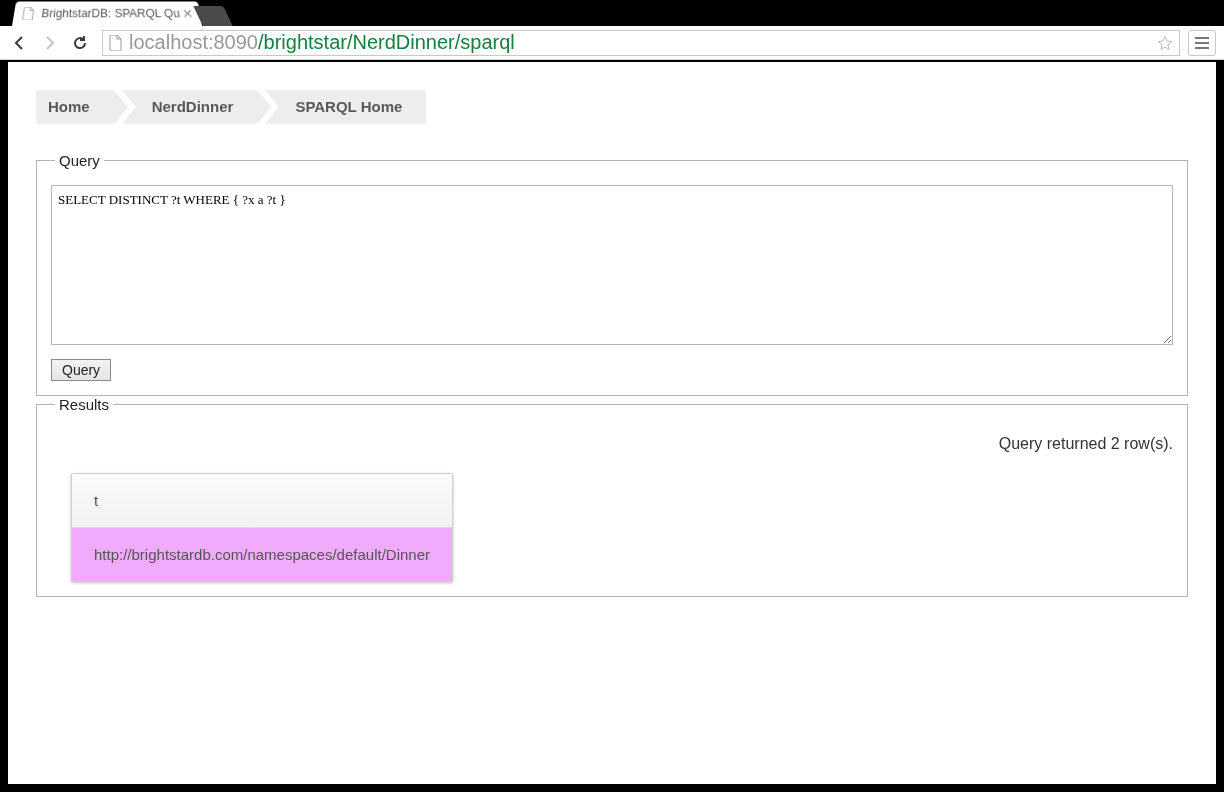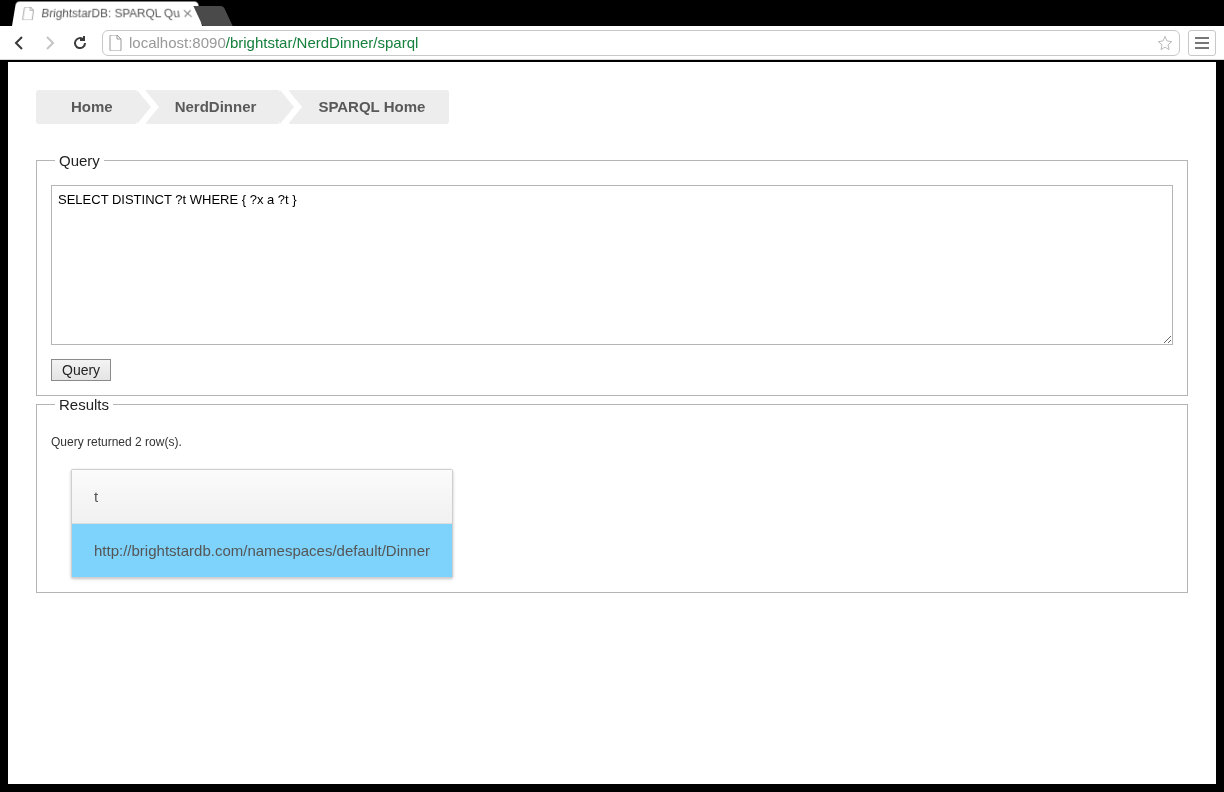--- a/index.html
+++ b/index.html
@@ -52,25 +52,25 @@
   .toolbar .nav-btn {
     width: 24px; height: 24px; display: flex; align-items: center; justify-content: center;
     color: #555; margin-right: 6px; cursor: pointer;
   }
   .toolbar .nav-btn.disabled { color: #c4c4c4; cursor: default; }
   .toolbar .reload { margin-right: 10px; }
   .addr-bar {
     flex: 1;
     height: 26px;
     border: 1px solid #c8c8c8;
-    border-radius: 6px;
+    border-radius: 0;
     display: flex;
     align-items: center;
     padding: 0 6px;
-    font-size: 15px;
+    font-size: 20px;
     color: #333;
   }
   .addr-bar .page-icon { width: 14px; height: 16px; margin-right: 6px; flex-shrink:0; }
   .addr-bar .url-host { color: #999; }
   .addr-bar .url-path { color: #15803d; }
   .addr-bar .star { margin-left: auto; color: #bbb; }
   .menu-btn {
     width: 28px; height: 26px; border: 1px solid #c8c8c8; border-radius: 3px;
     margin-left: 8px; display: flex; flex-direction: column; align-items: center; justify-content: center;
     gap: 3px;
@@ -100,21 +100,21 @@
     background: #ededed;
     color: #595959;
     font-weight: bold;
     font-size: 15px;
     height: 34px;
     line-height: 34px;
     padding: 0 24px 0 30px;
     margin-right: 8px;
     border-radius: 3px;
   }
-  .crumb:first-child { padding-left: 35px; }
+  .crumb:first-child { padding-left: 12px; }
   .crumb::after {
     content: "";
     position: absolute;
     right: -14px;
     top: 0;
     width: 0; height: 0;
     border-top: 17px solid transparent;
     border-bottom: 17px solid transparent;
     border-left: 14px solid #ededed;
     z-index: 2;
@@ -141,40 +141,41 @@
   legend {
     font-size: 15px;
     color: #222;
     padding: 0 4px;
     margin-left: 4px;
   }
   textarea.query-box {
     width: 100%;
     height: 160px;
     border: 1px solid #b5b5b5;
-    font-family: Liberation Sans, sans-serif;
+    font-family: Liberation Serif, serif;
     font-size: 13px;
     padding: 6px;
     resize: both;
     outline: none;
   }
   button.query-btn {
     margin-top: 10px;
     background: linear-gradient(#f3f3f3,#e4e4e4);
     border: 1px solid #8a8a8a;
     font-size: 14px;
     padding: 2px 10px;
     color: #222;
     cursor: pointer;
   }
 
   .result-msg {
-    font-size: 12px;
+    font-size: 16px;
     margin: 6px 0 20px 0;
     color: #333;
+    text-align: right;
   }
 
   table.results {
     border-collapse: separate;
     border-spacing: 0;
     margin-left: 20px;
     box-shadow: 0 1px 3px rgba(0,0,0,0.25);
     border: 1px solid #cfcfcf;
     border-radius: 2px;
     background: #fff;
@@ -183,21 +184,21 @@
     text-align: left;
     font-weight: normal;
     font-size: 15px;
     color: #555;
     padding: 18px 22px;
     border-bottom: 1px solid #ddd;
   }
   table.results th {
     background: linear-gradient(#fbfbfb,#f1f1f1);
   }
-  table.results tr:last-child td { border-bottom: none; background:#7dd3fc; }
+  table.results tr:last-child td { border-bottom: none; background:#f0abfc; }
 
   
   svg { display: block; }
 </style>
 </head>
 <body>
 
 <div class="browser-chrome">
 
   <div class="tab-strip">

